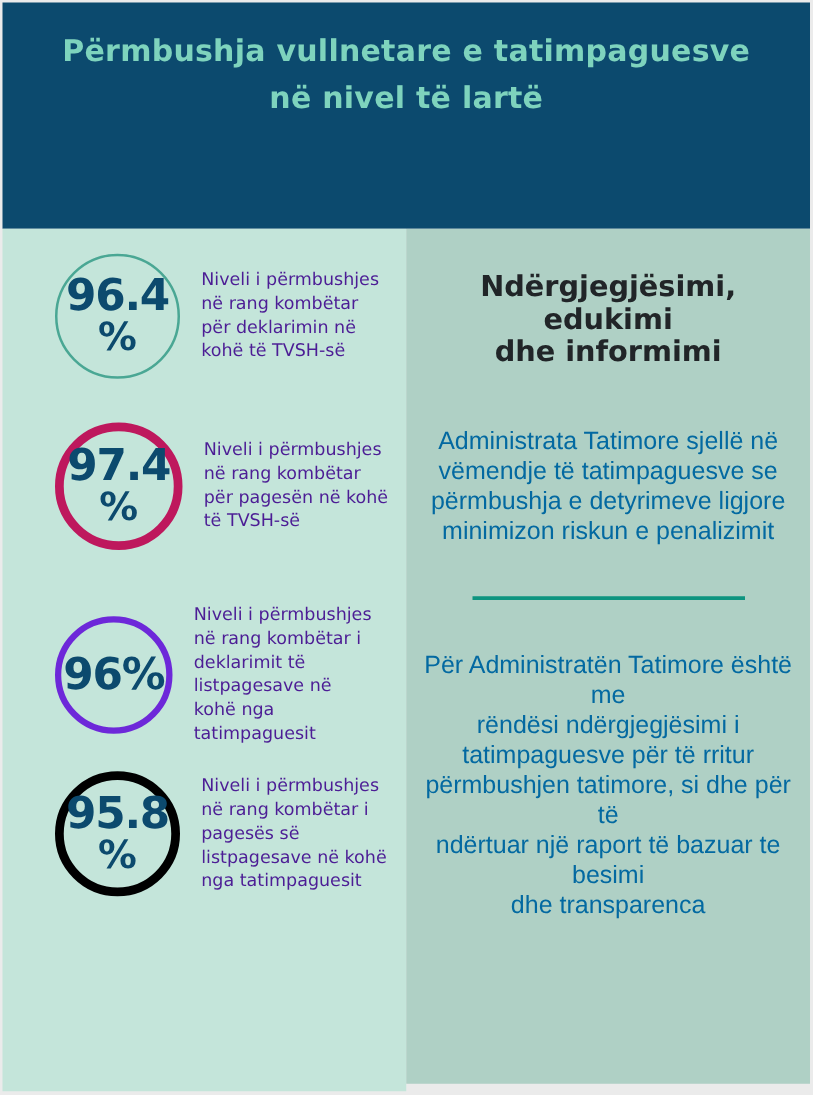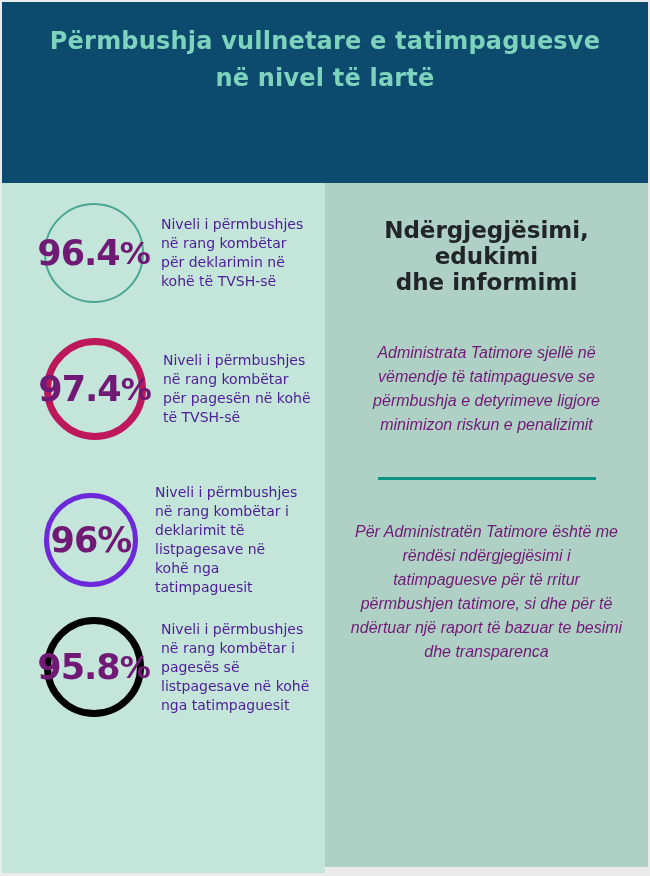--- a/index.html
+++ b/index.html
@@ -33,43 +33,43 @@
     box-sizing: border-box; padding: 34px 14px 0;
     text-align: center;
   }
   
   .stat { display: flex; align-items: center; }
   .stat-1 { margin-bottom: 35px; }
   .stat-2 { margin-bottom: 43px; }
   .stat-3 { margin-bottom: 20px; }
   .circle {
     border-radius: 50%; box-sizing: border-box; flex-shrink: 0;
-    display: flex; flex-direction: row; align-items: center; justify-content: center;
-    color: #701a75; font-weight: bold; background: transparent;
+    display: flex; flex-direction: column; align-items: center; justify-content: center;
+    color: #0c4a6e; font-weight: bold; background: transparent;
   }
   .stat-1 .circle { width: 100px; height: 100px; border: 2px solid #4aa794; }
   .stat-2 .circle { width: 102px; height: 102px; border: 7px solid #be185d; }
   .stat-3 .circle { width: 94px;  height: 94px;  border: 5px solid #6d28d9; }
   .stat-4 .circle { width: 100px; height: 100px; border: 7px solid #000000; }
   .stat-num { font-size: 35px; line-height: 35px; letter-spacing: -1px; }
   .stat-pct { font-size: 31px; line-height: 31px; }
   .stat-desc {
     margin-left: 17px; width: 168px; text-align: left;
     font-size: 14px; font-weight: normal; line-height: 19px;
     color: #4c1d95; white-space: pre-line;
   }
   
   .panel-heading {
     font-size: 23px; font-weight: bold; line-height: 26px;
     color: #212528; white-space: pre-line; margin: 0;
   }
   .panel-para {
     font-family: "Liberation Sans", sans-serif;
-    font-size: 16px; line-height: 24px; color: #701a75;
-    white-space: pre-line; margin: 0; font-style: italic;
+    font-size: 20px; line-height: 24px; color: #0369a1;
+    white-space: pre-line; margin: 0;
   }
   .para-1 { margin-top: 46px; }
   .para-2 { margin-top: 40px; }
   .divider {
     width: 218px; height: 3px; background: #0e9480;
     border: none; margin: 40px auto 0;
   }
 </style>
 </head>
 <body>

